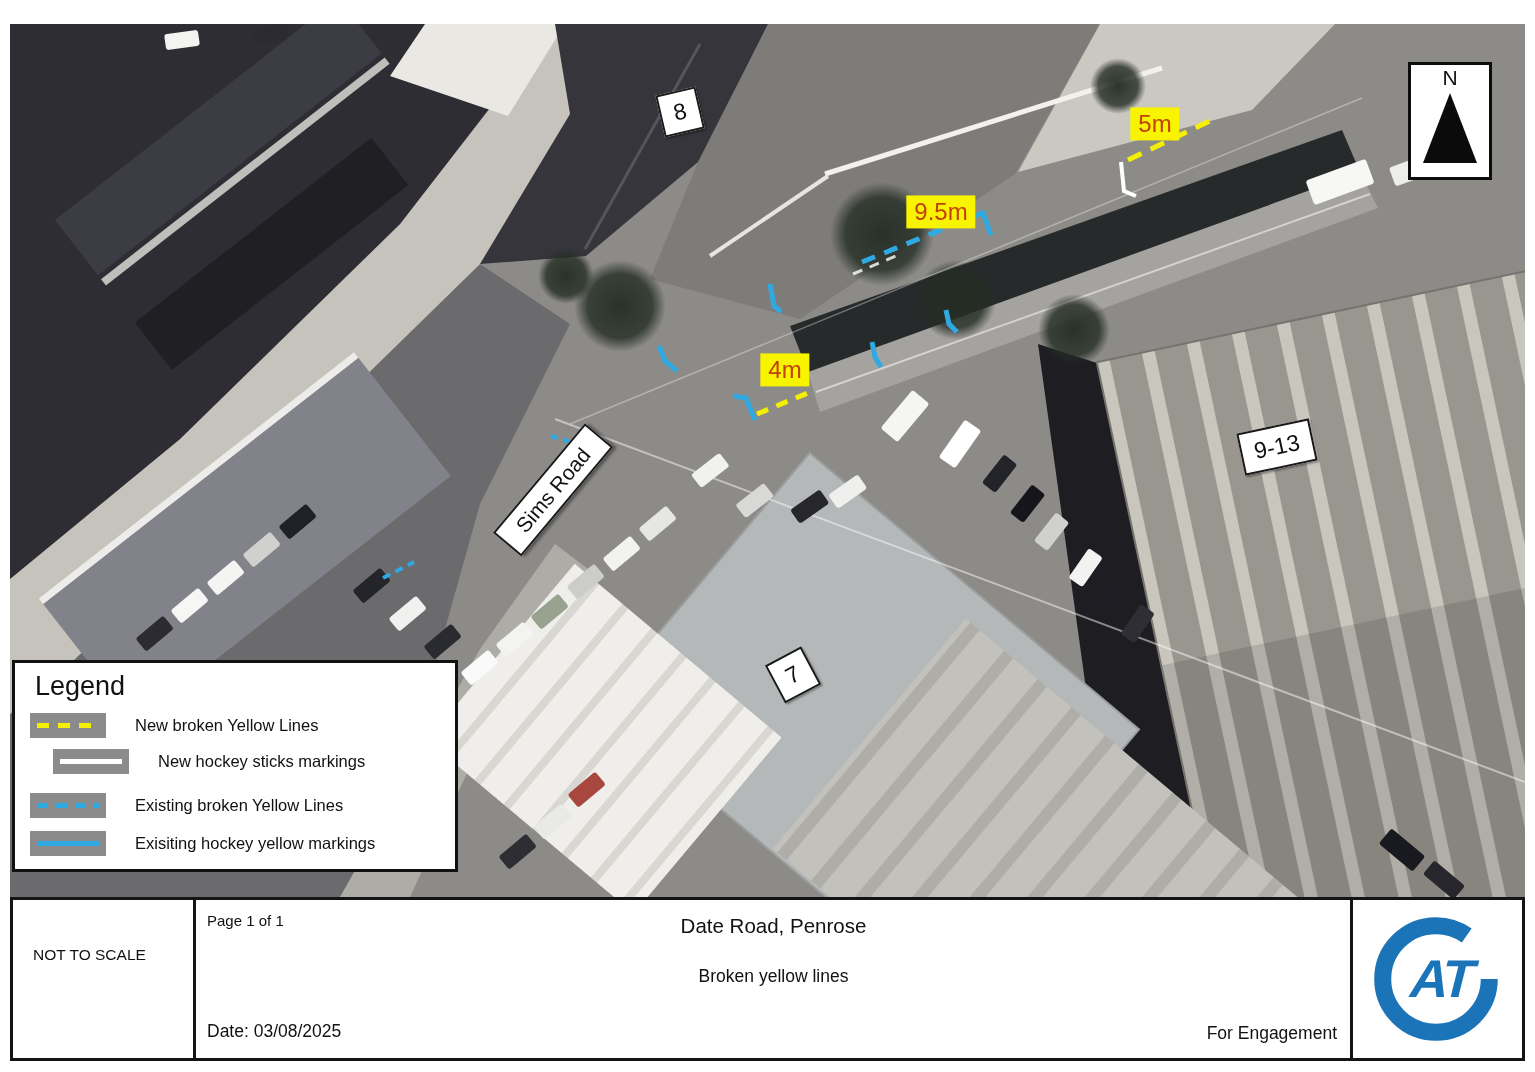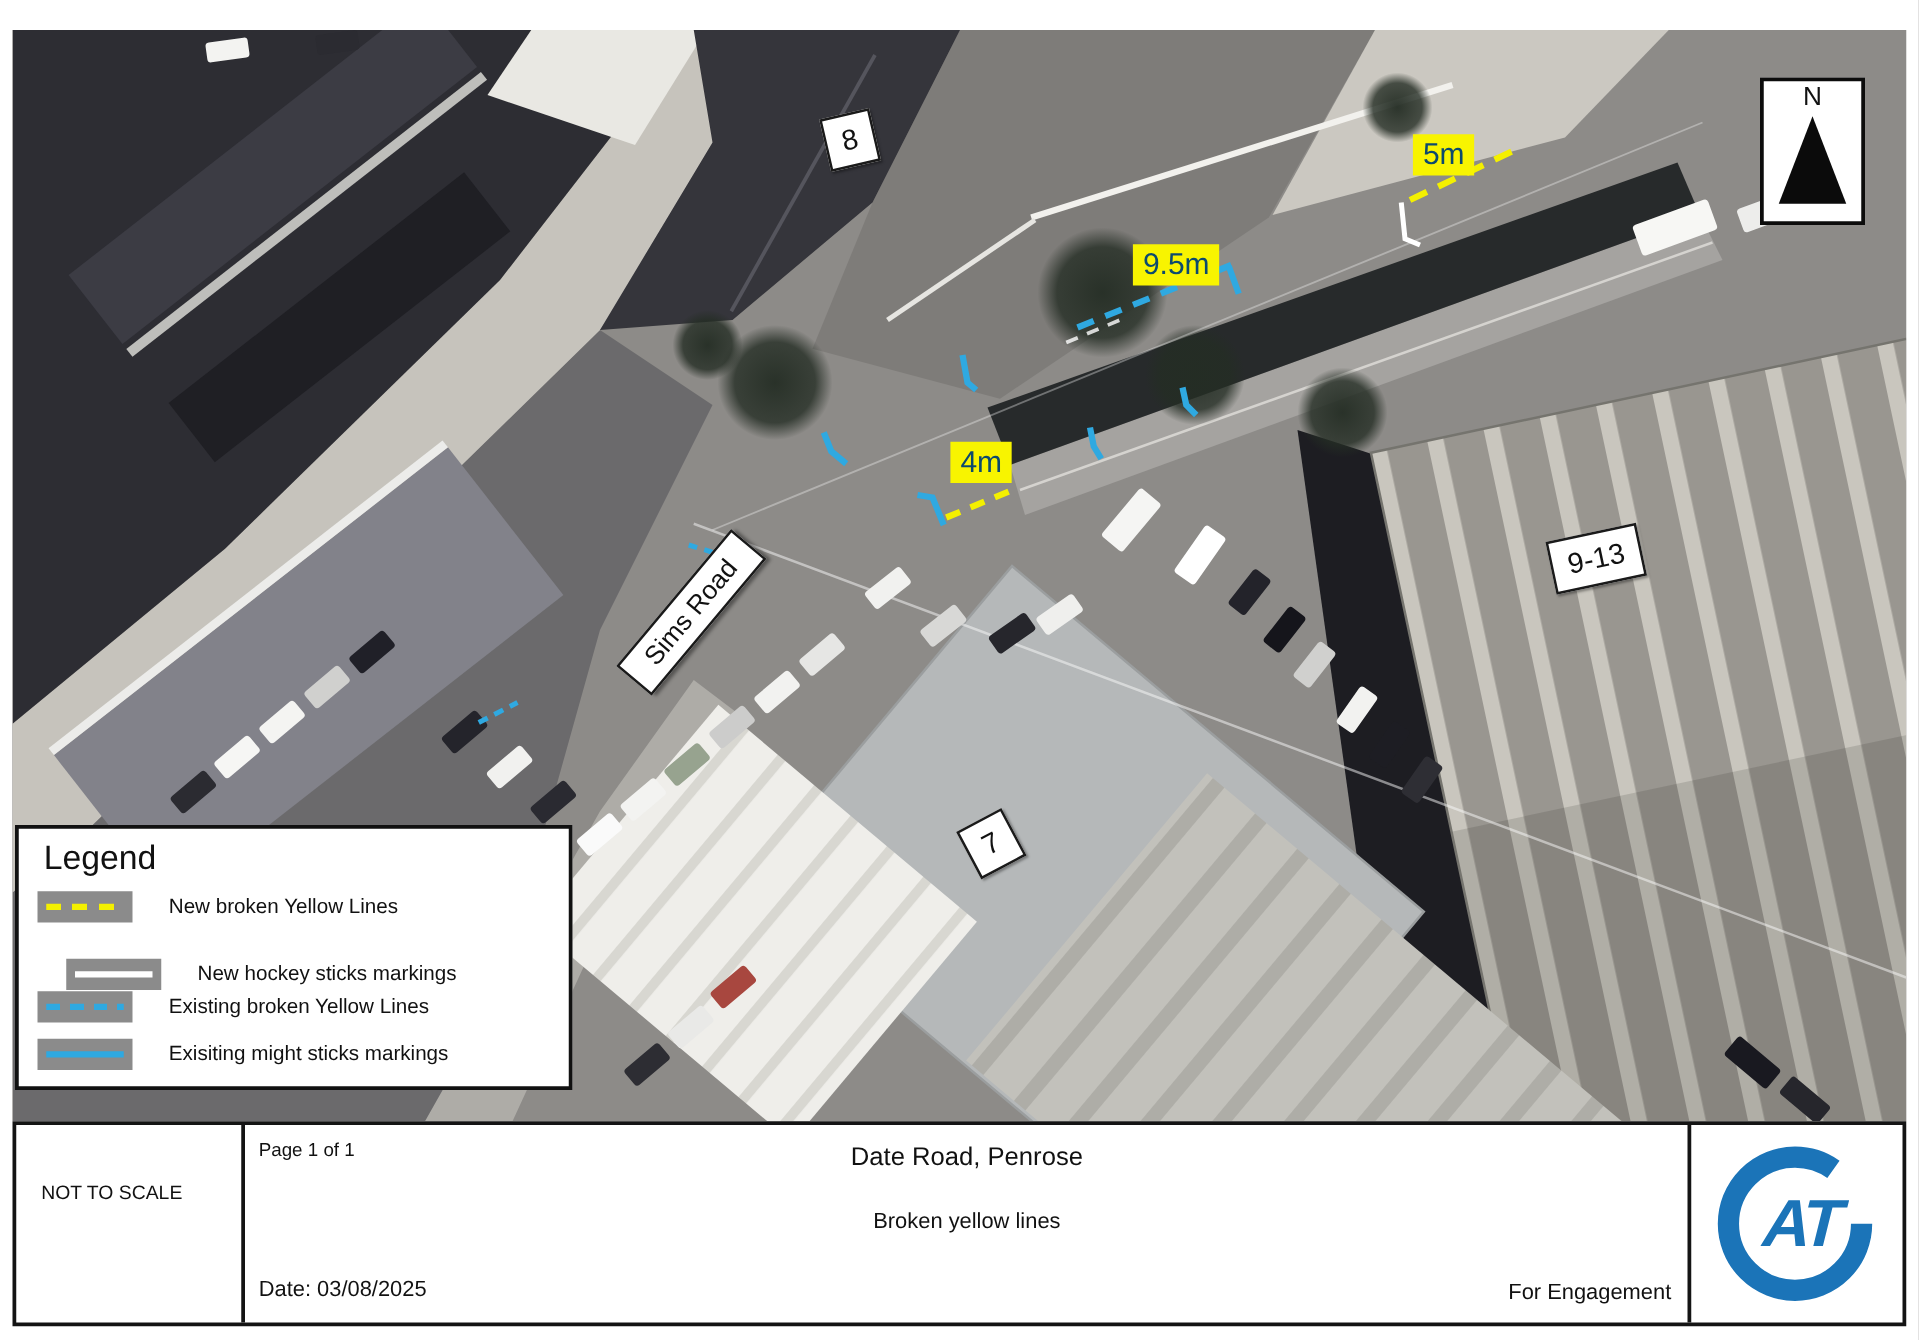--- a/index.html
+++ b/index.html
@@ -11,21 +11,21 @@
     position:absolute; left:10px; top:24px; width:1515px; height:873px;
     background:#8d8b88; overflow:hidden;
   }
   .map > svg { position:absolute; left:0; top:0; display:block; }
   .ovl { position:absolute; transform:translate(-50%,-50%); white-space:nowrap; }
   .lbl-num {
     background:#fff; border:2px solid #1a1a1a; font-size:23px; line-height:1;
     padding:8px 12px; box-shadow:1px 2px 2px rgba(0,0,0,.35); color:#111;
   }
   .lbl-yel {
-    background:#f8f400; color:#0c4a6e; font-size:24px; line-height:1.05; padding:4px 8px;
+    background:#f8f400; color:#c2410c; font-size:24px; line-height:1.05; padding:4px 8px;
   }
   .lbl-road {
     background:#fff; border:2px solid #1a1a1a; color:#111; font-size:21px;
     padding:6px 18px; line-height:1; box-shadow:2px 3px 3px rgba(0,0,0,.4);
   }
   .north {
     position:absolute; left:1398px; top:38px; width:84px; height:118px;
     background:#fff; border:3px solid #0c0c0c; box-sizing:border-box; text-align:center;
   }
   .north .n { font-size:21px; margin-top:1px; }
@@ -227,37 +227,37 @@
   </div>
 
   <div class="legend">
     <h2>Legend</h2>
     <div class="lg-row" style="top:50px;">
       <div class="lg-swatch">
         <div class="lg-line line-ydash"></div>
       </div>
       <div class="lg-label">New broken Yellow Lines</div>
     </div>
-    <div class="lg-row" style="top:104px;padding-left:23px;">
+    <div class="lg-row" style="top:86px;padding-left:23px;">
       <div class="lg-swatch">
         <div class="lg-line line-wsolid"></div>
       </div>
       <div class="lg-label">New hockey sticks markings</div>
     </div>
     <div class="lg-row" style="top:130px;">
       <div class="lg-swatch">
         <div class="lg-line line-bdash"></div>
       </div>
       <div class="lg-label">Existing broken Yellow Lines</div>
     </div>
     <div class="lg-row" style="top:168px;">
       <div class="lg-swatch">
         <div class="lg-line line-bsolid"></div>
       </div>
-      <div class="lg-label">Exisiting might sticks markings</div>
+      <div class="lg-label">Exisiting hockey yellow markings</div>
     </div>
   </div>
 </div>
 
 <div class="tblock">
   <div class="tb-div" style="left:180px;"></div>
   <div class="tb-div" style="left:1337px;"></div>
 
   <div class="tb-item tb-scale">NOT TO SCALE</div>
 

